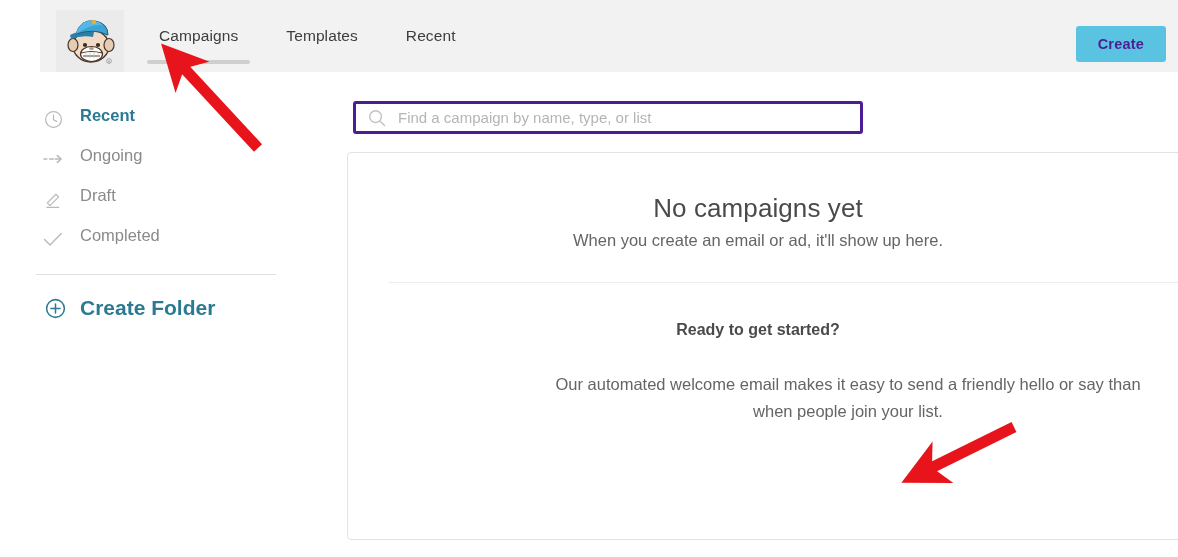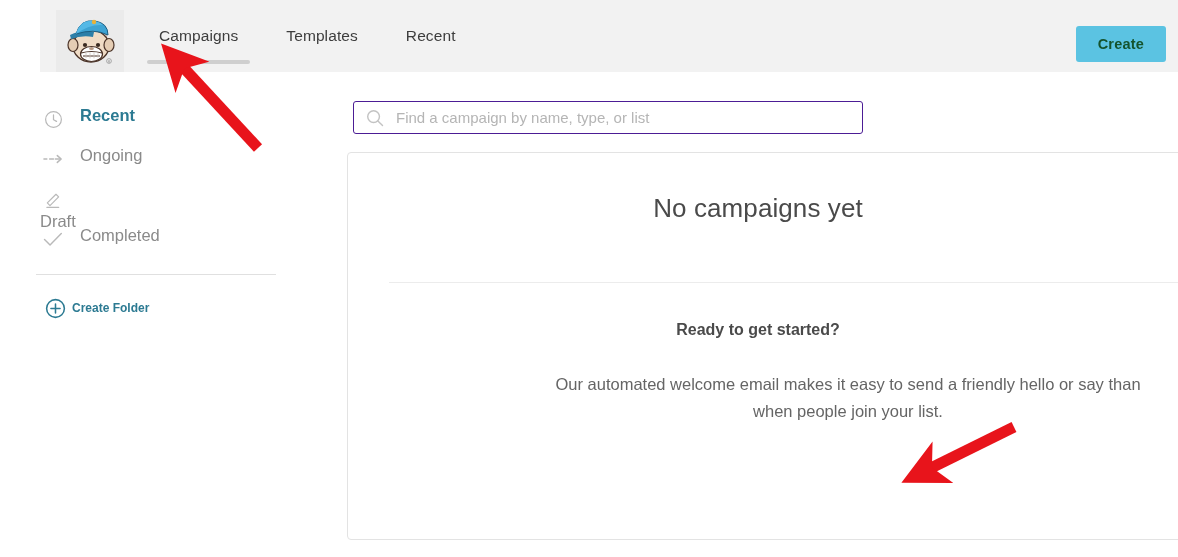--- a/index.html
+++ b/index.html
@@ -63,21 +63,21 @@
     bottom: 8px;
     height: 4px;
     background: #cfcfcf;
     border-radius: 2px;
   }
 
   .create-btn {
     position: absolute;
     right: 42px; top: 26px;
     background: #5bc3e2;
-    color: #14532d;
+    color: #4c1d95;
     border: none;
     border-radius: 3px;
     font-family: "Liberation Sans", sans-serif;
     font-size: 14.5px;
     font-weight: bold;
     padding: 10px 22px;
     cursor: pointer;
     letter-spacing: 0.2px;
   }
   .header-scrollbar {
@@ -133,35 +133,35 @@
   }
   .create-folder {
     position: absolute;
     left: 42px;
     top: 223px;
     display: flex;
     align-items: center;
     cursor: pointer;
   }
   .create-folder .cf-label {
-    font-size: 12px;
+    font-size: 21px;
     color: #2c7a92;
     font-weight: bold;
-    margin-left: 4px;
+    margin-left: 12px;
     white-space: nowrap;
   }
 
   
   .search-wrap {
     position: absolute;
     left: 353px;
     top: 101px;
     width: 510px;
     height: 33px;
-    border: 1px solid #4c1d95;
+    border: 3px solid #4c1d95;
     border-radius: 3px;
     background: #fff;
     display: flex;
     align-items: center;
     box-sizing: border-box;
   }
   .search-icon-box {
     width: 42px;
     display: flex;
     align-items: center;
@@ -337,21 +337,21 @@
     <span class="side-icon">
       <svg width="21" height="14" viewBox="0 0 22 14">
         <path d="M1 7 L4 7 M7 7 L11 7" stroke="#b9b9b9" stroke-width="1.6" stroke-linecap="round"></path>
         <path d="M13 7 L18 7" stroke="#b9b9b9" stroke-width="1.6" stroke-linecap="round"></path>
         <path d="M15 3.4 L19 7 L15 10.6" stroke="#b9b9b9" stroke-width="1.6" fill="none" stroke-linecap="round" stroke-linejoin="round"></path>
       </svg>
     </span>
     <span class="side-label">Ongoing</span>
   </div>
 
-  <div class="side-item" style="top:114px;flex-direction:column;">
+  <div class="side-item" style="top:114px;">
     <span class="side-icon">
       <svg width="19" height="19" viewBox="0 0 20 20">
         <path d="M3.5 13.6 L12.6 4.5 L15.4 7.3 L6.3 16.4 Z" fill="none" stroke="#b9b9b9" stroke-width="1.25" stroke-linejoin="round"></path>
         <path d="M3 18.2 L15.5 18.2" stroke="#b9b9b9" stroke-width="1.25" stroke-linecap="round"></path>
       </svg>
     </span>
     <span class="side-label">Draft</span>
   </div>
 
   <div class="side-item" style="top:154px;">
@@ -381,20 +381,21 @@
     <svg width="18" height="18" viewBox="0 0 19 19">
       <circle cx="8" cy="8" r="6.2" fill="none" stroke="#c3c3c3" stroke-width="1.5"></circle>
       <path d="M12.6 12.6 L17.4 17.4" stroke="#c3c3c3" stroke-width="1.5" stroke-linecap="round"></path>
     </svg>
   </span>
   <input class="search-input" type="text" placeholder="Find a campaign by name, type, or list" style="">
 </div>
 
 <div class="card">
   <div class="empty-title">No campaigns yet</div>
+  <div class="empty-sub">When you create an email or ad, it'll show up here.</div>
 
   <div class="card-divider"></div>
 
   <div class="ready-title">Ready to get started?</div>
   <div class="ready-body">Our automated welcome email makes it easy to send a friendly hello or say than
 when people join your list.</div>
 
 </div>
 
 <svg class="anno">

